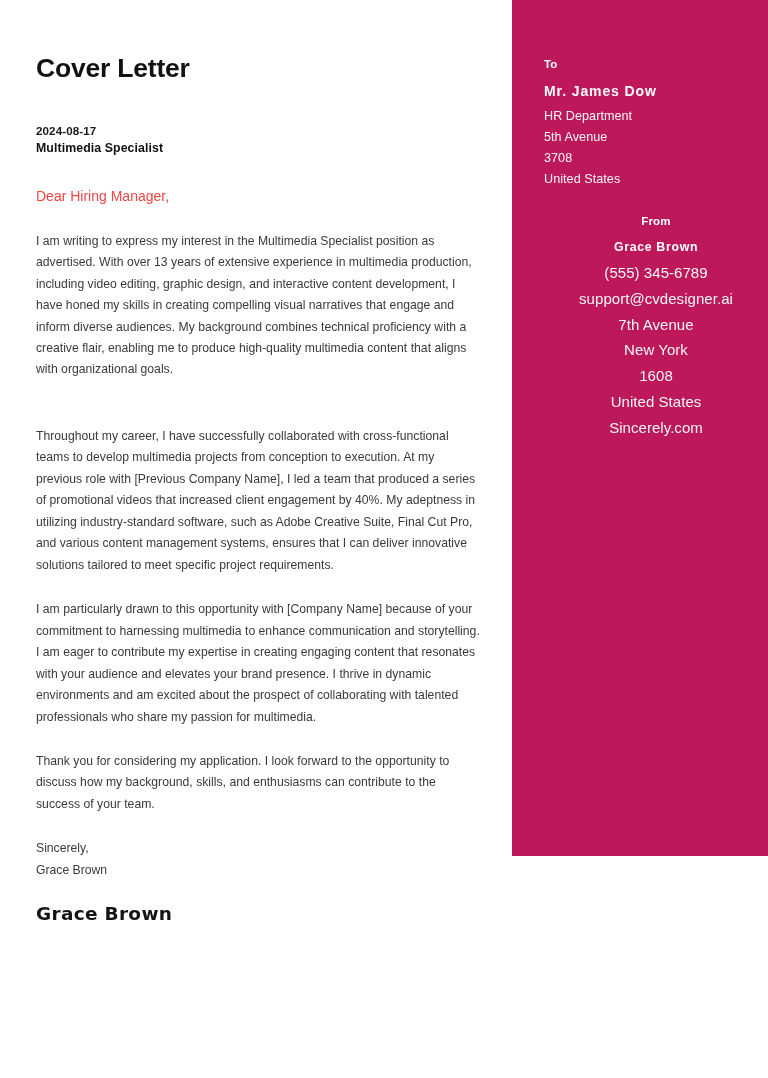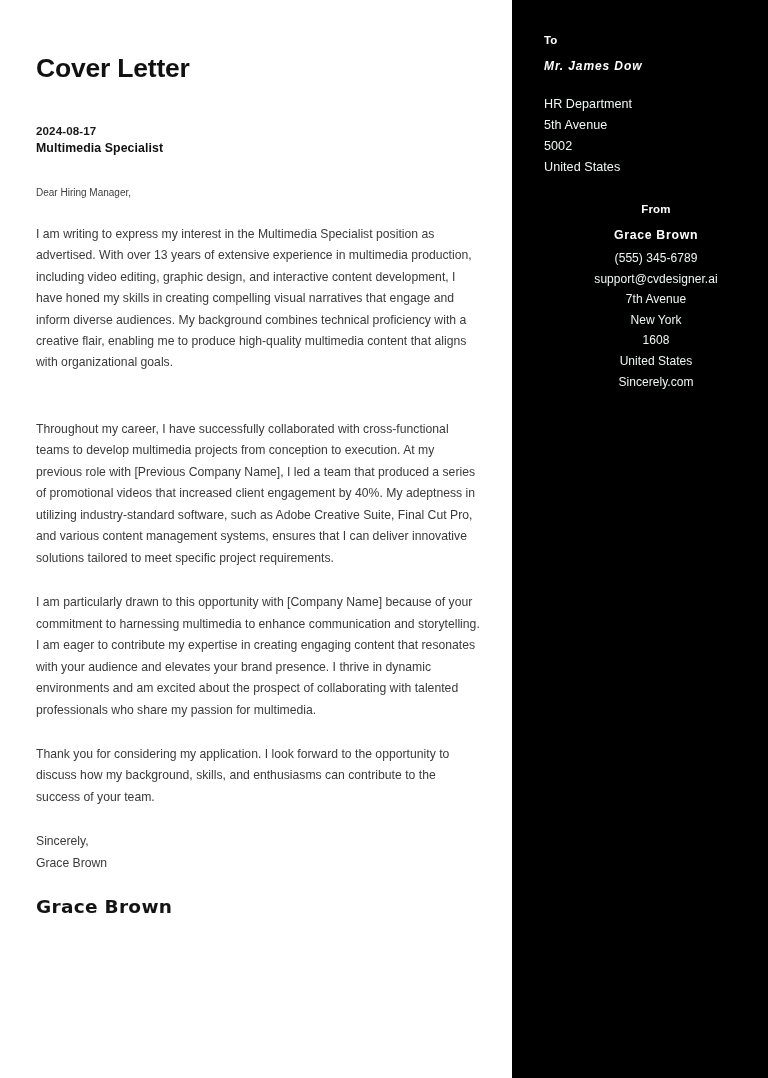--- a/index.html
+++ b/index.html
@@ -22,63 +22,62 @@
     height: 1078px;
     background: #ffffff;
   }
 
   
   .side-panel {
     position: absolute;
     top: 0;
     left: 512px;
     width: 256px;
-    height: 1078px;
-    background: #000000;
-    padding: 34px 0 0 32px;
+    height: 856px;
+    background: #be185d;
+    padding: 58px 0 0 32px;
   }
 
   .side-section { margin-bottom: 0; }
 
   .side-label {
     font-size: 11.5px;
     font-weight: bold;
     color: #ffffff;
     letter-spacing: 0.2px;
     margin-bottom: 11px;
   }
 
   .side-name {
-    font-size: 12px;
+    font-size: 14px;
     font-weight: bold;
     color: #ffffff;
     letter-spacing: 0.9px;
-    margin-bottom: 18px;
+    margin-bottom: 3px;
     line-height: 1.55;
-    font-style: italic;
   }
 
   .side-line-to {
     font-size: 12.6px;
     color: #f2f7f6;
     line-height: 1.68;
     letter-spacing: 0.05px;
   }
 
   .side-name-from {
     font-size: 12.3px;
     font-weight: bold;
     color: #ffffff;
     letter-spacing: 0.7px;
     line-height: 1.6;
     margin-bottom: 1px;
   }
 
   .side-line-from {
-    font-size: 12px;
+    font-size: 15px;
     color: #f0f6f5;
     line-height: 1.72;
     letter-spacing: 0.05px;
   }
 
   .from-block { margin-top: 25px; text-align: center; }
   .from-list { margin-top: 2px; }
 
   
   .letter {
@@ -109,22 +108,22 @@
 
   .meta-role {
     font-size: 12.3px;
     font-weight: bold;
     color: #111111;
     letter-spacing: 0.1px;
     margin-bottom: 29px;
   }
 
   .salutation {
-    font-size: 10px;
-    color: #404040;
+    font-size: 14px;
+    color: #ef4444;
     line-height: 1.75;
     margin-bottom: 22px;
   }
 
   .para {
     font-size: 12.2px;
     color: #3a3a3a;
     line-height: 1.76;
     letter-spacing: 0.01px;
     margin-bottom: 23px;
@@ -189,21 +188,21 @@
   <div class="side-panel">
 
     <div class="side-section">
       <div class="side-label">To</div>
 
       <div class="side-name">Mr. James Dow</div>
 
       <div>
         <div class="side-line-to">HR Department</div>
         <div class="side-line-to">5th Avenue</div>
-        <div class="side-line-to">5002</div>
+        <div class="side-line-to">3708</div>
         <div class="side-line-to">United States</div>
       </div>
     </div>
 
     <div class="side-section from-block">
       <div class="side-label">From</div>
 
       <div class="side-name-from">Grace Brown</div>
 
       <div class="from-list">

